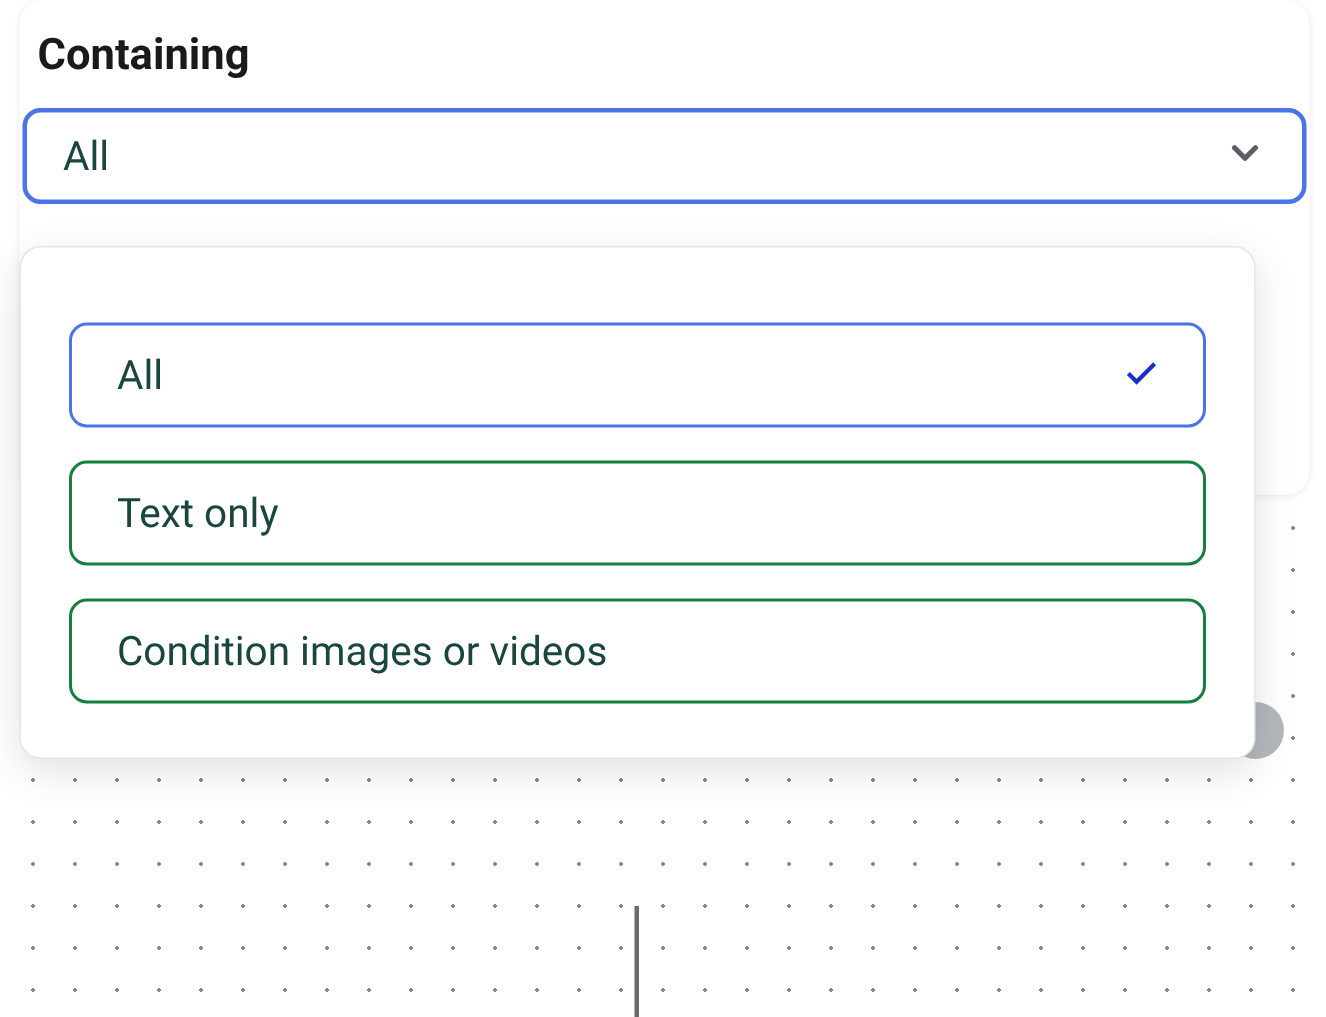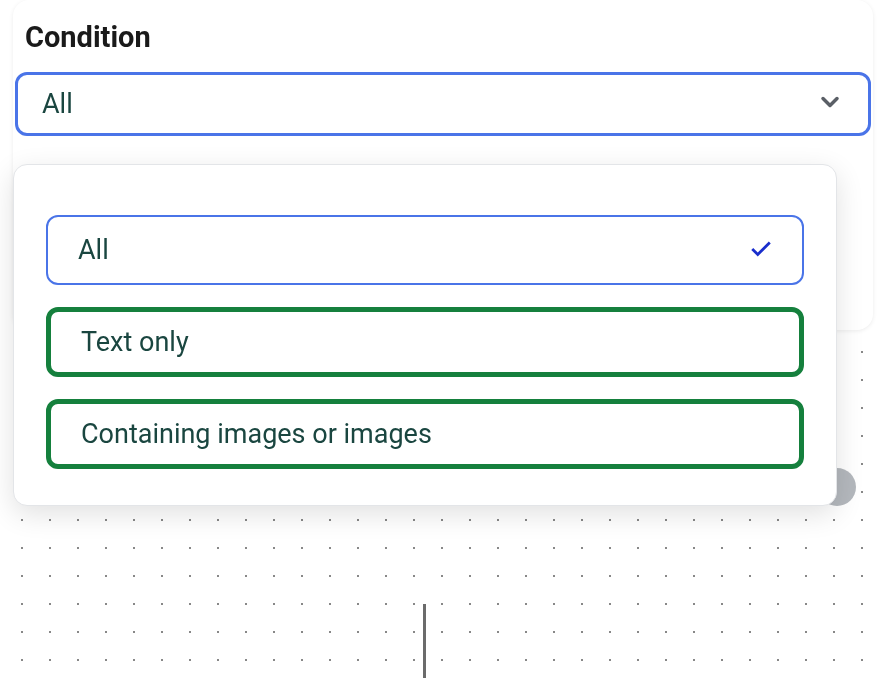--- a/index.html
+++ b/index.html
@@ -80,21 +80,21 @@
       background: #fff;
       border: 1px solid #e3e5e8;
       border-radius: 14px;
       box-shadow: 0 8px 28px rgba(0,0,0,0.12);
       padding: 50px 32px 36px 32px;
       z-index: 10;
     }
     .option {
       position: relative;
       height: 70px;
-      border: 5px solid #15803d;
+      border: 2px solid #15803d;
       border-radius: 12px;
       display: flex;
       align-items: center;
       padding: 0 30px;
       margin-bottom: 22px;
       cursor: pointer;
       background: #fff;
     }
     .option:last-child {
       margin-bottom: 0;
@@ -124,21 +124,21 @@
       z-index: 5;
     }
   </style>
 </head>
 <body>
 
 <div class="dotted-bg"></div>
 <div class="vertical-line"></div>
 
 <div class="panel">
-  <div class="label">Condition</div>
+  <div class="label">Containing</div>
 
   <div class="select-box">
     <span class="select-value">All</span>
     <span class="chevron">
       <svg width="28" height="28" viewBox="0 0 24 24" fill="none" stroke="#5a5f66" stroke-width="3" stroke-linecap="round" stroke-linejoin="round">
         <polyline points="6 9 12 15 18 9"></polyline>
       </svg>
     </span>
   </div>
 </div>
@@ -155,16 +155,16 @@
       </svg>
     </span>
   </div>
 
   <div class="option">
     <span class="option-label">Text only</span>
   </div>
 
 
   <div class="option">
-    <span class="option-label">Containing images or images</span>
+    <span class="option-label">Condition images or videos</span>
   </div>
 
 </div>
 
 </body></html>

